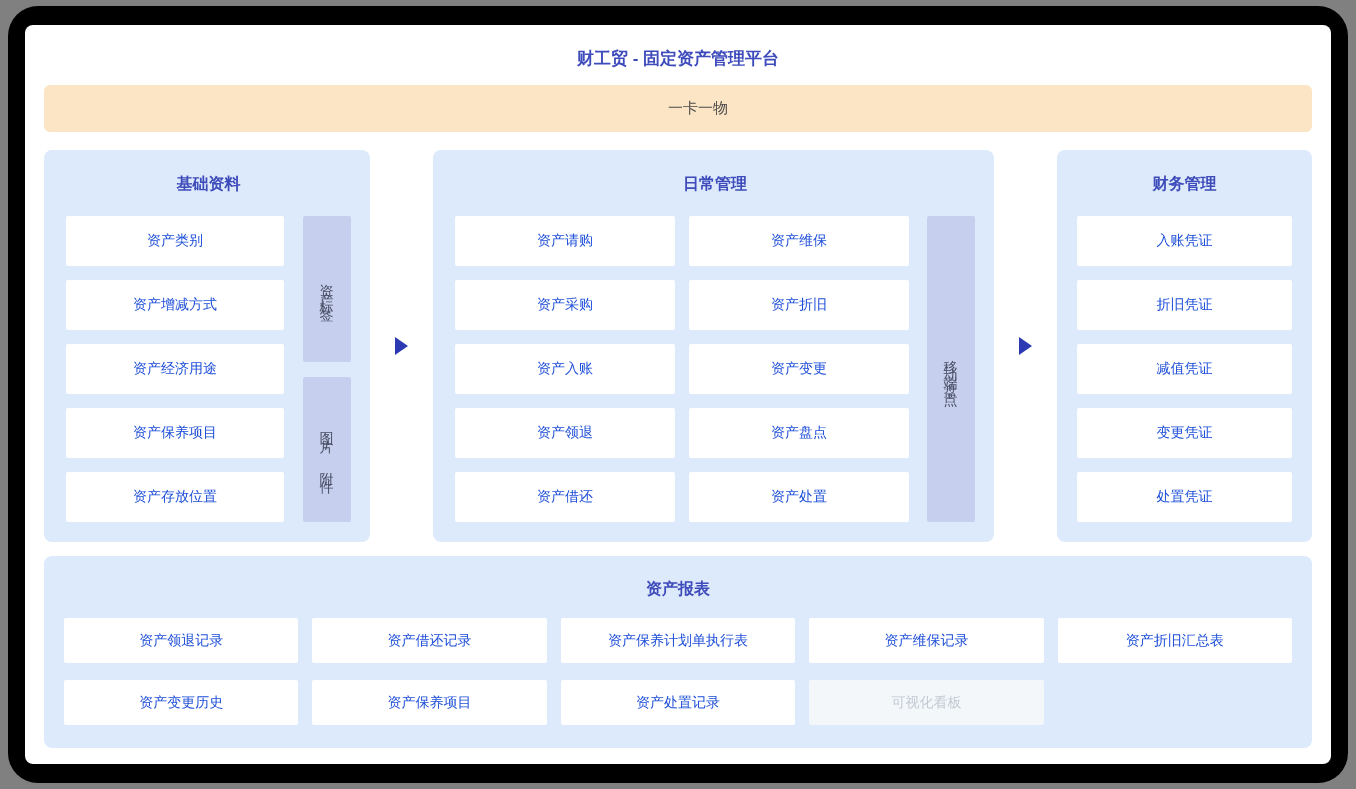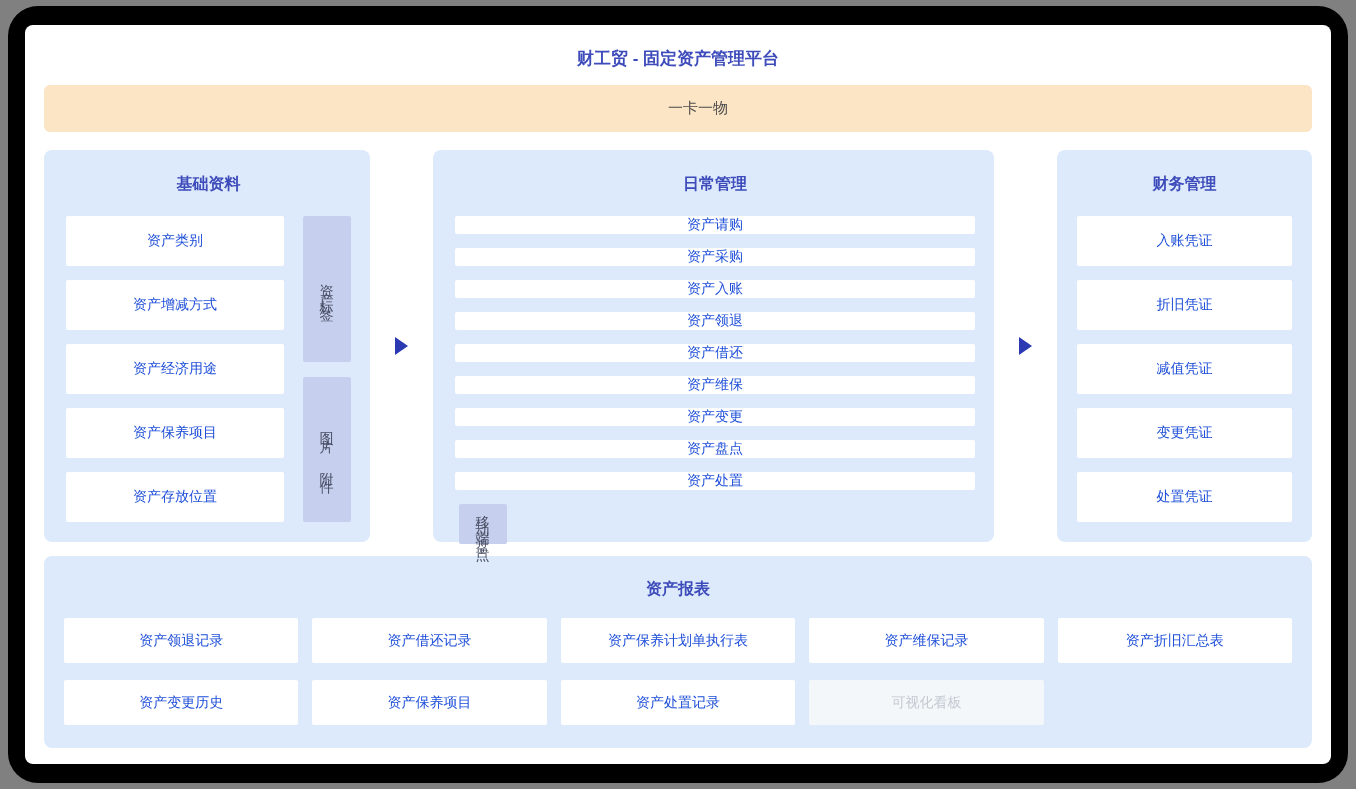--- a/index.html
+++ b/index.html
@@ -49,21 +49,21 @@
   .panel-daily   { width: 585px; padding: 0 19px 0 22px; }
   .panel-finance { width: 265px; padding: 0 20px; }
   .panel-title {
     font-size: 16px; font-weight: 700;
     color: #3d4bbb; text-align: center;
     padding: 25px 0 23px;
     line-height: 18px;
   }
   .panel-body { display: flex; height: 306px; }
   .panel-basic .panel-body { gap: 19px; }
-  .panel-daily .panel-body { gap: 14px; flex-direction: column; }
+  .panel-daily .panel-body { gap: 14px; }
   .cards-col { flex: 1; display: flex; flex-direction: column; gap: 14px; }
   .card {
     flex: 1;
     background: #ffffff;
     border-radius: 2px;
     display: flex; align-items: center; justify-content: center;
     font-size: 14px; color: #1d4ed8;
   }
   .side-col { width: 48px; display: flex; flex-direction: column; gap: 15px; }
   .panel-daily .side-col { margin-left: 4px; }
@@ -151,20 +151,21 @@
         <div class="panel-body">
           <div class="cards-col">
             <div class="card">资产请购</div>
             <div class="card">资产采购</div>
             <div class="card">资产入账</div>
             <div class="card">资产领退</div>
             <div class="card">资产借还</div>
           </div>
           <div class="cards-col">
             <div class="card">资产维保</div>
+            <div class="card">资产折旧</div>
             <div class="card">资产变更</div>
             <div class="card">资产盘点</div>
             <div class="card">资产处置</div>
           </div>
           <div class="side-col">
             <div class="side-block">
               <span class="vtext">移动端盘点</span>
             </div>
           </div>
         </div>

